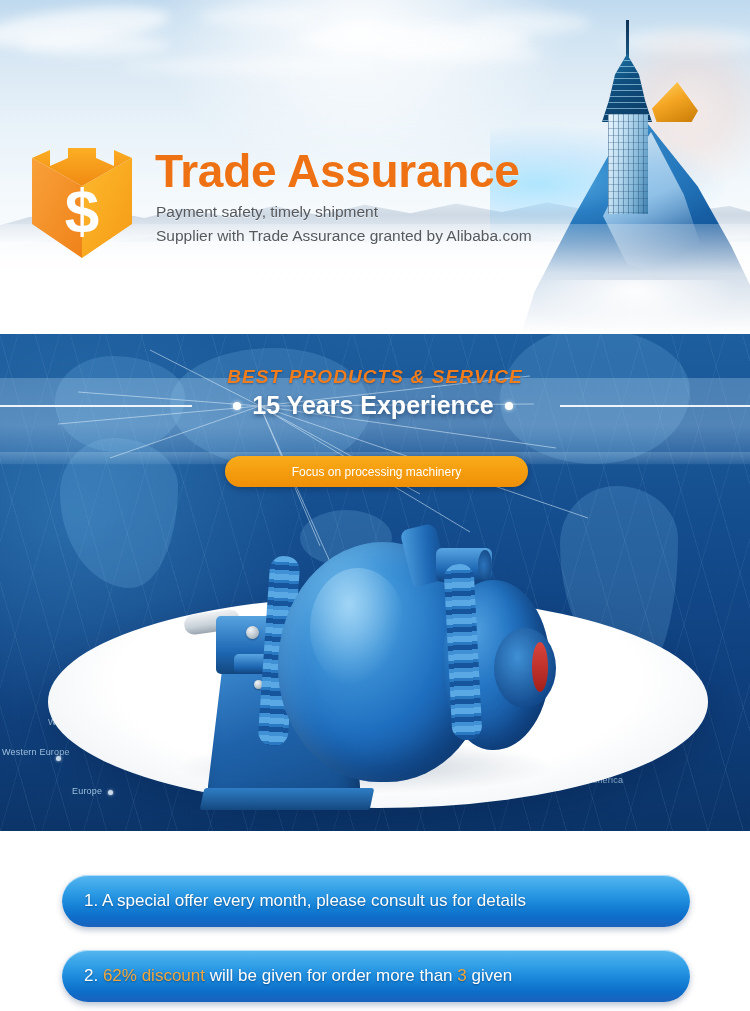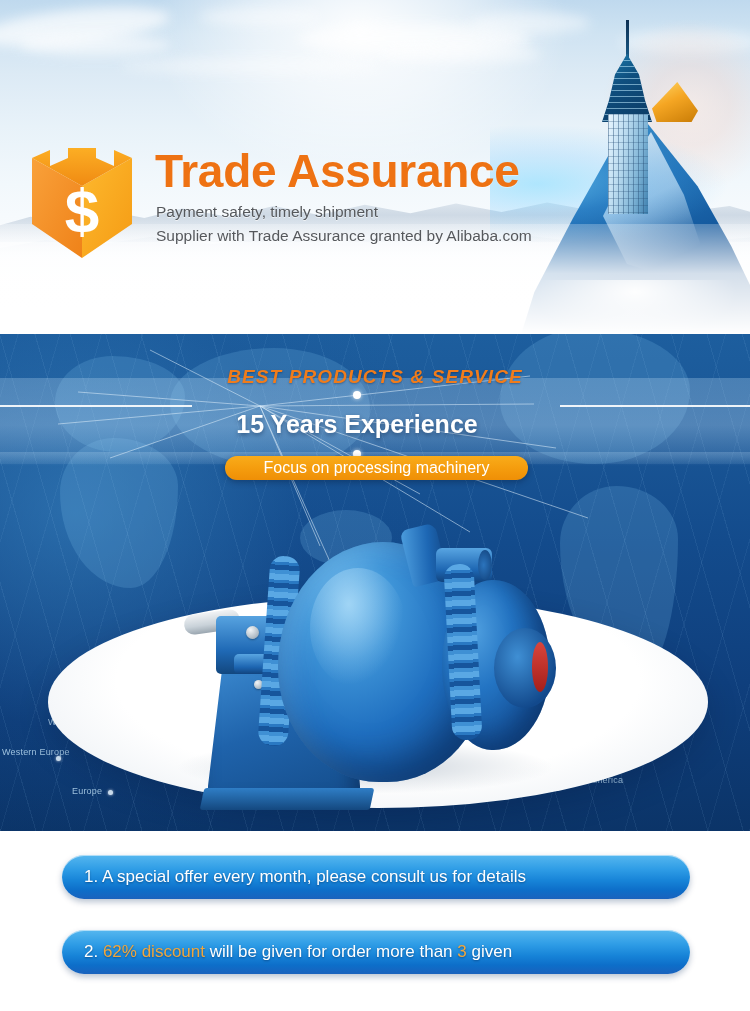--- a/index.html
+++ b/index.html
@@ -185,39 +185,39 @@
     font-family:"Liberation Sans", sans-serif; letter-spacing:.2px;
   }
 
   .best-title {
     position:absolute; left:0; top:366px; width:750px; text-align:center;
     font-size:19px; font-weight:bold; font-style:italic; color:#f07c1b;
     letter-spacing:1.1px; font-family:"Liberation Sans", sans-serif;
     text-shadow:0 1px 2px rgba(0,20,50,.35);
   }
   .years-wrap {
-    position:absolute; left:0; top:391px; width:714px;
-    display:flex; align-items:center; justify-content:center; gap:11px;flex-direction:column;
+    position:absolute; left:16px; top:391px; width:714px;
+    display:flex; align-items:center; justify-content:center; gap:11px;
   }
   .years-title {
     font-size:25px; font-weight:bold; color:#ffffff;
     font-family:"Liberation Sans", sans-serif;
     text-shadow:0 2px 4px rgba(0,25,60,.45);
   }
   .bullet-dot { width:8px; height:8px; border-radius:50%; background:#ffffff; box-shadow:0 0 4px rgba(255,255,255,.8); }
   .bullet-line { position:absolute; height:2px; background:rgba(255,255,255,.9); top:405px; }
   .bl-left  { left:0;   width:192px; }
   .bl-right { right:0;  width:190px; }
 
   .focus-pill {
-    position:absolute; left:225px; top:456px; width:303px; height:24px;
+    position:absolute; left:225px; top:456px; width:303px; height:31px;
     background:linear-gradient(180deg,#f9ac1a 0%, #f59d0e 50%, #ef8f06 100%);
     border-radius:16px;
     display:flex; align-items:center; justify-content:center;
-    color:#ffffff; font-size:16px; font-family:"Liberation Sans", sans-serif;
+    color:#ffffff; font-size:12px; font-family:"Liberation Sans", sans-serif;
     box-shadow:0 2px 6px rgba(0,20,50,.35);
   }
 
   
   .platform {
     position:absolute; left:48px; top:596px; width:660px; height:212px;
     background:radial-gradient(ellipse at 50% 40%, #ffffff 0%, #ffffff 56%, #f1f4f7 78%, #e3e9ef 100%);
     border-radius:50%;
     box-shadow:0 12px 30px rgba(0,20,50,.22);
   }
@@ -309,25 +309,25 @@
             background:radial-gradient(circle at 35% 30%, #f2f5f7, #b6c1ca 60%, #8d99a3);
             box-shadow:0 1px 2px rgba(0,0,0,.3); }
   .p-bolt.b1{ left:86px; top:106px; }
   .p-bolt.b2{ left:128px; top:112px; }
   .p-bolt.b3{ left:94px; top:160px; width:9px; height:9px;}
   .p-bolt.b4{ left:120px; top:166px; width:9px; height:9px;}
 
   
   .offers { position:absolute; left:0; top:831px; width:750px; height:180px; background:#ffffff; }
   .offer-btn {
-    position:absolute; left:62px; width:628px; height:44px;
+    position:absolute; left:62px; width:628px; height:52px;
     border-radius:26px;
     background:linear-gradient(180deg,#56b7ef 0%, #2f9de6 32%, #1784d8 58%, #0d6ec9 80%, #1a62bd 100%);
     box-shadow:0 3px 6px rgba(0,40,90,.28), inset 0 1px 0 rgba(255,255,255,.55);
-    display:flex; align-items:center;
+    display:flex; align-items:center;margin-top:20px;
   }
   .offer-btn.o1 { top:24px; }
   .offer-btn.o2 { top:99px; }
   .offer-text {
     padding-left:22px; color:#ffffff; font-size:17px;
     font-family:"Liberation Sans", sans-serif;
     text-shadow:0 1px 2px rgba(0,30,70,.45);
     white-space:nowrap;
   }
   .hl { color:#f0a63c; }

